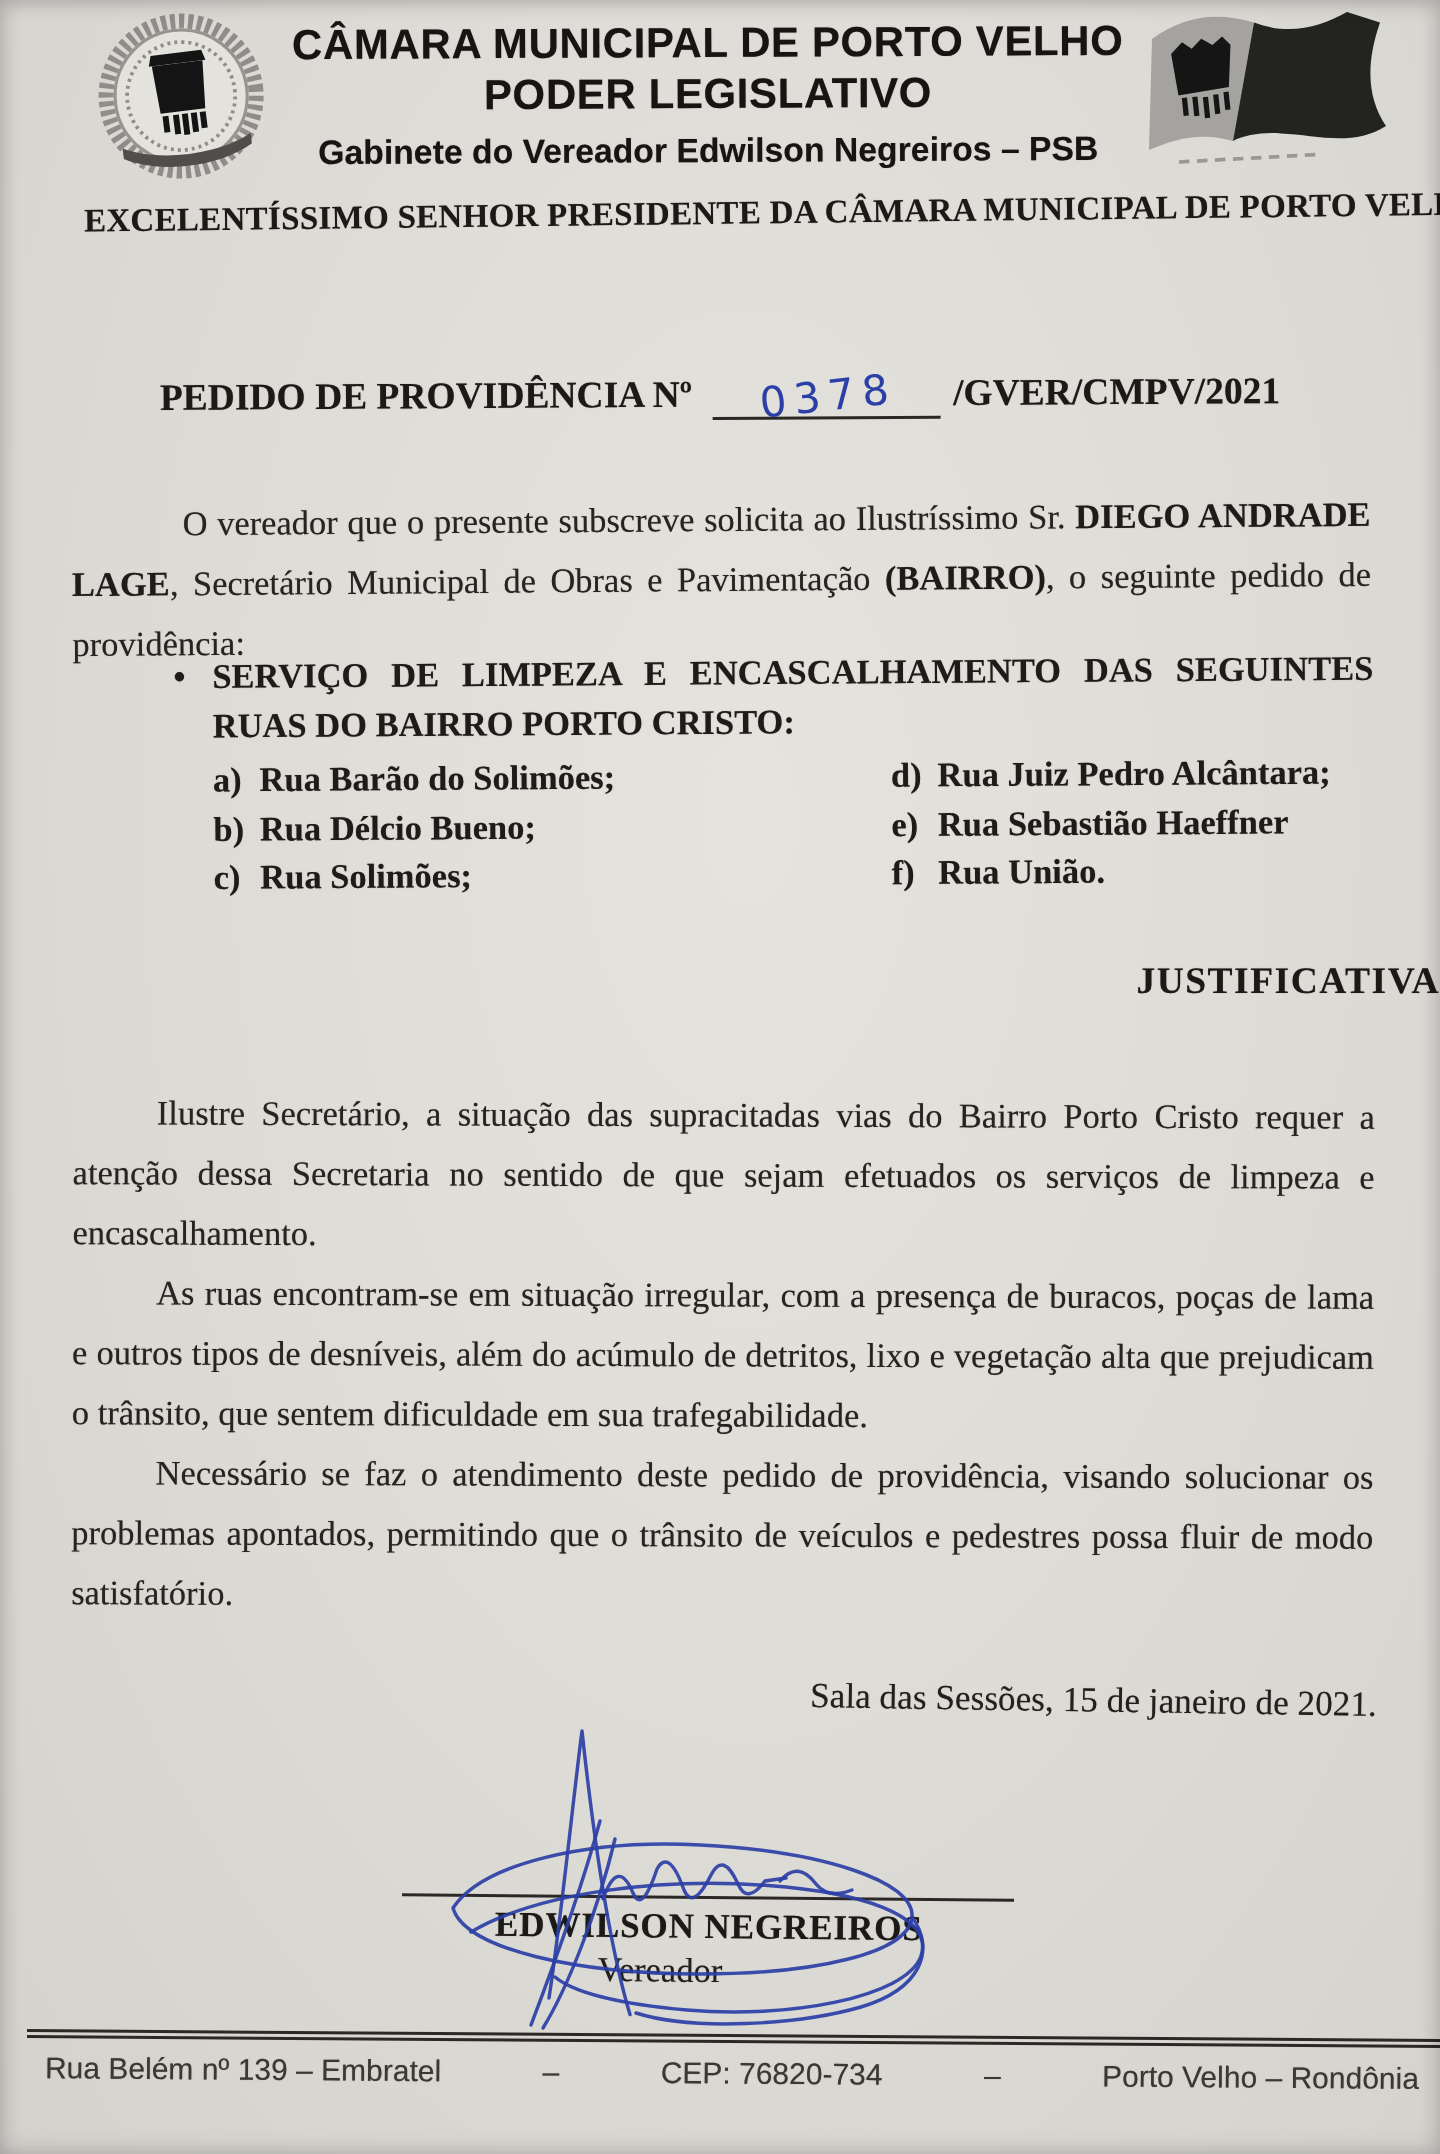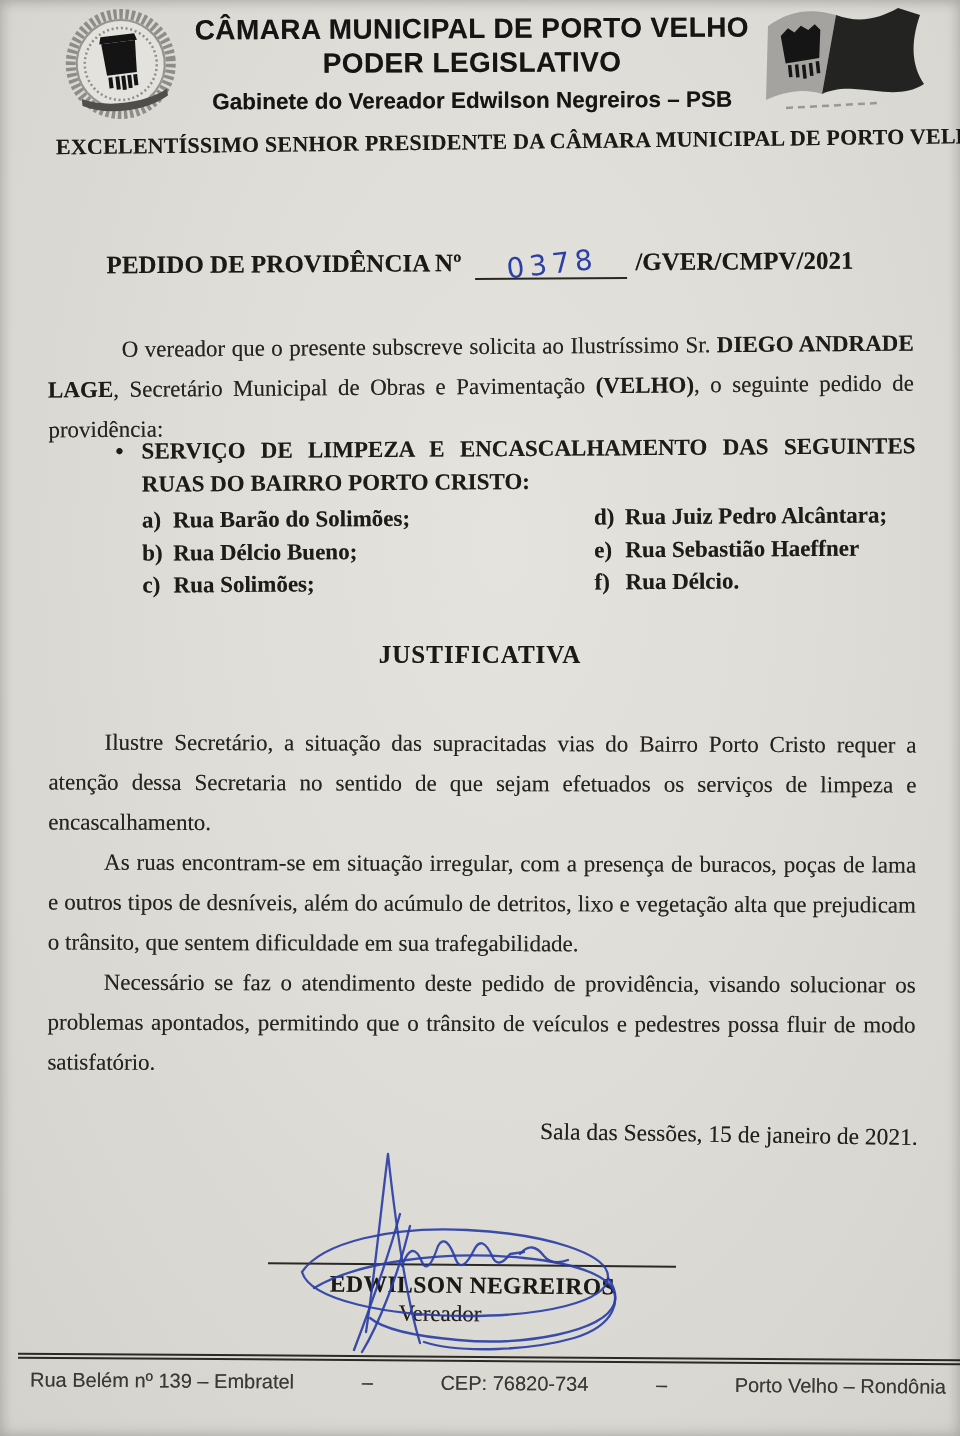--- a/index.html
+++ b/index.html
@@ -66,21 +66,21 @@
   .bullet-block{left:116px;top:432px;width:800px;color:#1e1c19;transform:rotate(-0.4deg);}
   .bullet-title-row{display:flex;}
   .bullet-glyph{width:26px;font-size:23px;font-weight:bold;line-height:33px;}
   .bullet-title{flex:1;font-weight:bold;font-size:23px;line-height:33px;text-align:justify;}
   .streets{margin-left:26px;margin-top:4px;display:grid;grid-template-columns:452px 1fr;}
   .street{font-weight:bold;font-size:23px;line-height:32.5px;}
   .street-label{display:inline-block;min-width:31px;}
 
   
   .justif-head{
-    left:0;top:641px;width:100%;text-align:center;
+    left:0;top:641px;width:100%;text-align:right;
     font-weight:bold;font-size:25px;letter-spacing:1px;color:#1c1a17;
   }
   .justif-body{
     left:48px;top:724px;width:868px;
     font-size:23px;line-height:40px;text-align:justify;
     transform:rotate(0.2deg);
   }
   .justif-body p{margin:0;text-indent:56px;}
 
   .dateline{right:42px;top:1121px;font-size:23.5px;color:#221f1c;transform:rotate(0.9deg);}
@@ -144,34 +144,34 @@
     </g>
     <path d="M 30,106 L 122,101" stroke="#9a9894" stroke-width="2.5" stroke-dasharray="7 5" fill="none"></path>
   </svg>
 
   <div class="abs addressee">EXCELENTÍSSIMO SENHOR PRESIDENTE DA CÂMARA MUNICIPAL DE PORTO VELHO</div>
 
   <div class="abs doc-title">
     <span>PEDIDO DE PROVIDÊNCIA Nº</span><span class="hand-number-wrap"><span class="hand-number">0378</span></span><span>/GVER/CMPV/2021</span>
   </div>
 
-  <p class="abs intro"><span>O vereador que o presente subscreve solicita ao Ilustríssimo Sr. </span><span class="b">DIEGO ANDRADE LAGE</span><span>, Secretário Municipal de Obras e Pavimentação </span><span class="b">(VELHO)</span><span>, o seguinte pedido de providência:</span></p>
+  <p class="abs intro"><span>O vereador que o presente subscreve solicita ao Ilustríssimo Sr. </span><span class="b">DIEGO ANDRADE LAGE</span><span>, Secretário Municipal de Obras e Pavimentação </span><span class="b">(BAIRRO)</span><span>, o seguinte pedido de providência:</span></p>
 
   <div class="abs bullet-block">
     <div class="bullet-title-row">
       <span class="bullet-glyph">•</span>
       <div class="bullet-title">SERVIÇO DE LIMPEZA E ENCASCALHAMENTO DAS SEGUINTES RUAS DO BAIRRO PORTO CRISTO:</div>
     </div>
     <div class="streets">
       <div class="street"><span class="street-label">a)</span><span>Rua Barão do Solimões;</span></div>
       <div class="street"><span class="street-label">d)</span><span>Rua Juiz Pedro Alcântara;</span></div>
       <div class="street"><span class="street-label">b)</span><span>Rua Délcio Bueno;</span></div>
       <div class="street"><span class="street-label">e)</span><span>Rua Sebastião Haeffner</span></div>
       <div class="street"><span class="street-label">c)</span><span>Rua Solimões;</span></div>
-      <div class="street"><span class="street-label">f)</span><span>Rua Délcio.</span></div>
+      <div class="street"><span class="street-label">f)</span><span>Rua União.</span></div>
     </div>
   </div>
 
   <div class="abs justif-head">JUSTIFICATIVA</div>
 
   <div class="abs justif-body">
     <p>Ilustre Secretário, a situação das supracitadas vias do Bairro Porto Cristo requer a atenção dessa Secretaria no sentido de que sejam efetuados os serviços de limpeza e encascalhamento.</p>
     <p>As ruas encontram-se em situação irregular, com a presença de buracos, poças de lama e outros tipos de desníveis, além do acúmulo de detritos, lixo e vegetação alta que prejudicam o trânsito, que sentem dificuldade em sua trafegabilidade.</p>
     <p>Necessário se faz o atendimento deste pedido de providência, visando solucionar os problemas apontados, permitindo que o trânsito de veículos e pedestres possa fluir de modo satisfatório.</p>
   </div>

